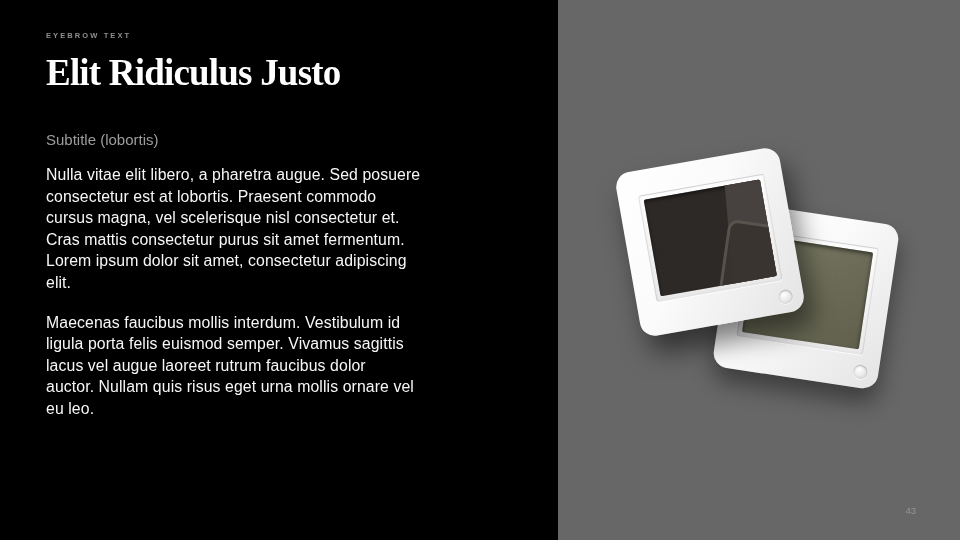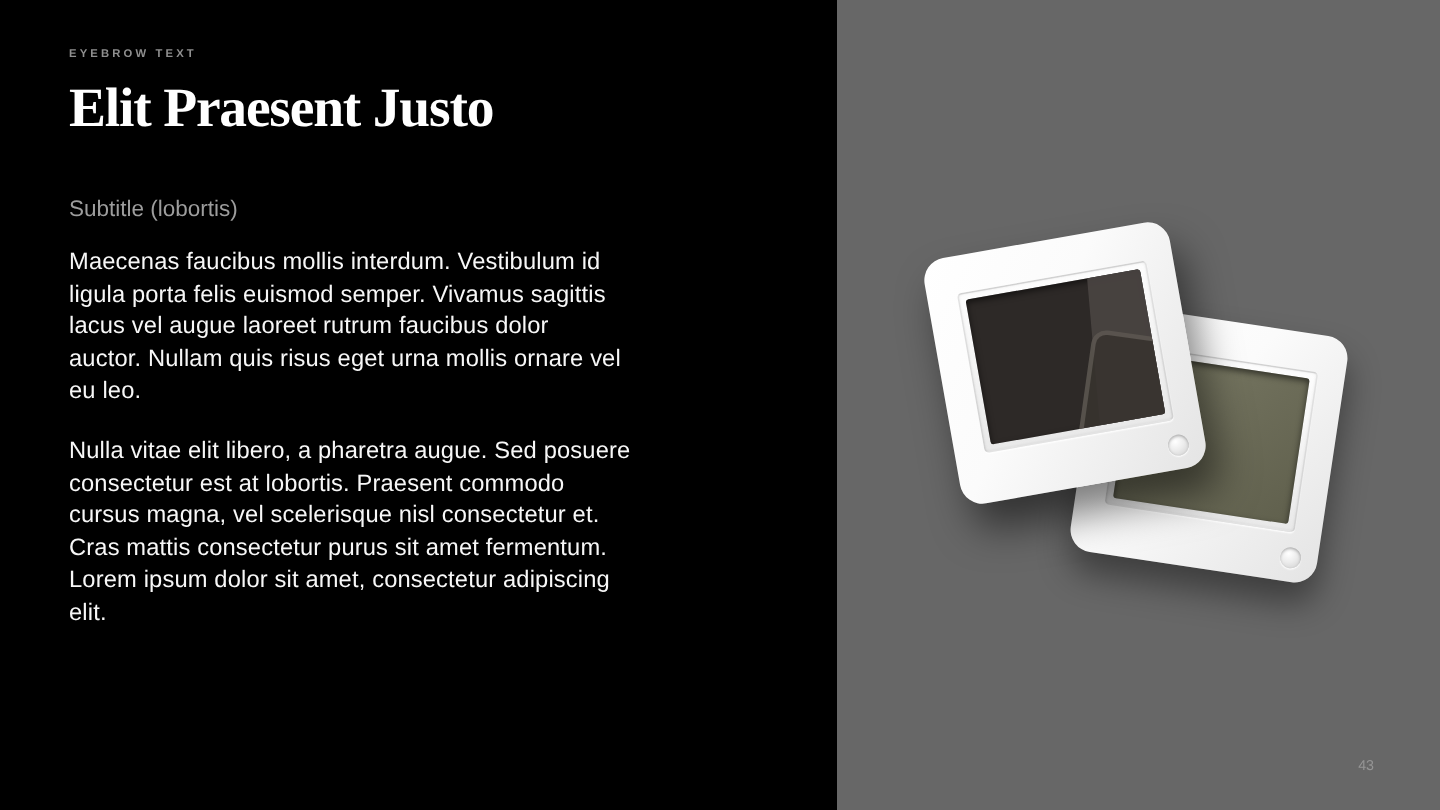--- a/index.html
+++ b/index.html
@@ -149,33 +149,33 @@
   }
 </style>
 </head>
 <body>
 
 <div class="slide-canvas">
 
   <div class="text-panel">
     <div class="text-content">
       <div class="eyebrow">EYEBROW TEXT</div>
-      <div class="title">Elit Praesent Justo</div>
+      <div class="title">Elit Ridiculus Justo</div>
       <div class="subtitle">Subtitle (lobortis)</div>
-      <p class="body-paragraph">Maecenas faucibus mollis interdum. Vestibulum id
-ligula porta felis euismod semper. Vivamus sagittis
-lacus vel augue laoreet rutrum faucibus dolor
-auctor. Nullam quis risus eget urna mollis ornare vel
-eu leo.</p>
       <p class="body-paragraph">Nulla vitae elit libero, a pharetra augue. Sed posuere
 consectetur est at lobortis. Praesent commodo
 cursus magna, vel scelerisque nisl consectetur et.
 Cras mattis consectetur purus sit amet fermentum.
 Lorem ipsum dolor sit amet, consectetur adipiscing
 elit.</p>
+      <p class="body-paragraph">Maecenas faucibus mollis interdum. Vestibulum id
+ligula porta felis euismod semper. Vivamus sagittis
+lacus vel augue laoreet rutrum faucibus dolor
+auctor. Nullam quis risus eget urna mollis ornare vel
+eu leo.</p>
     </div>
   </div>
 
   <div class="image-panel">
     <div class="slides-illustration">
 
       <div class="slide-mount back">
         <div class="aperture">
           <div class="photo olive"></div>
         </div>

